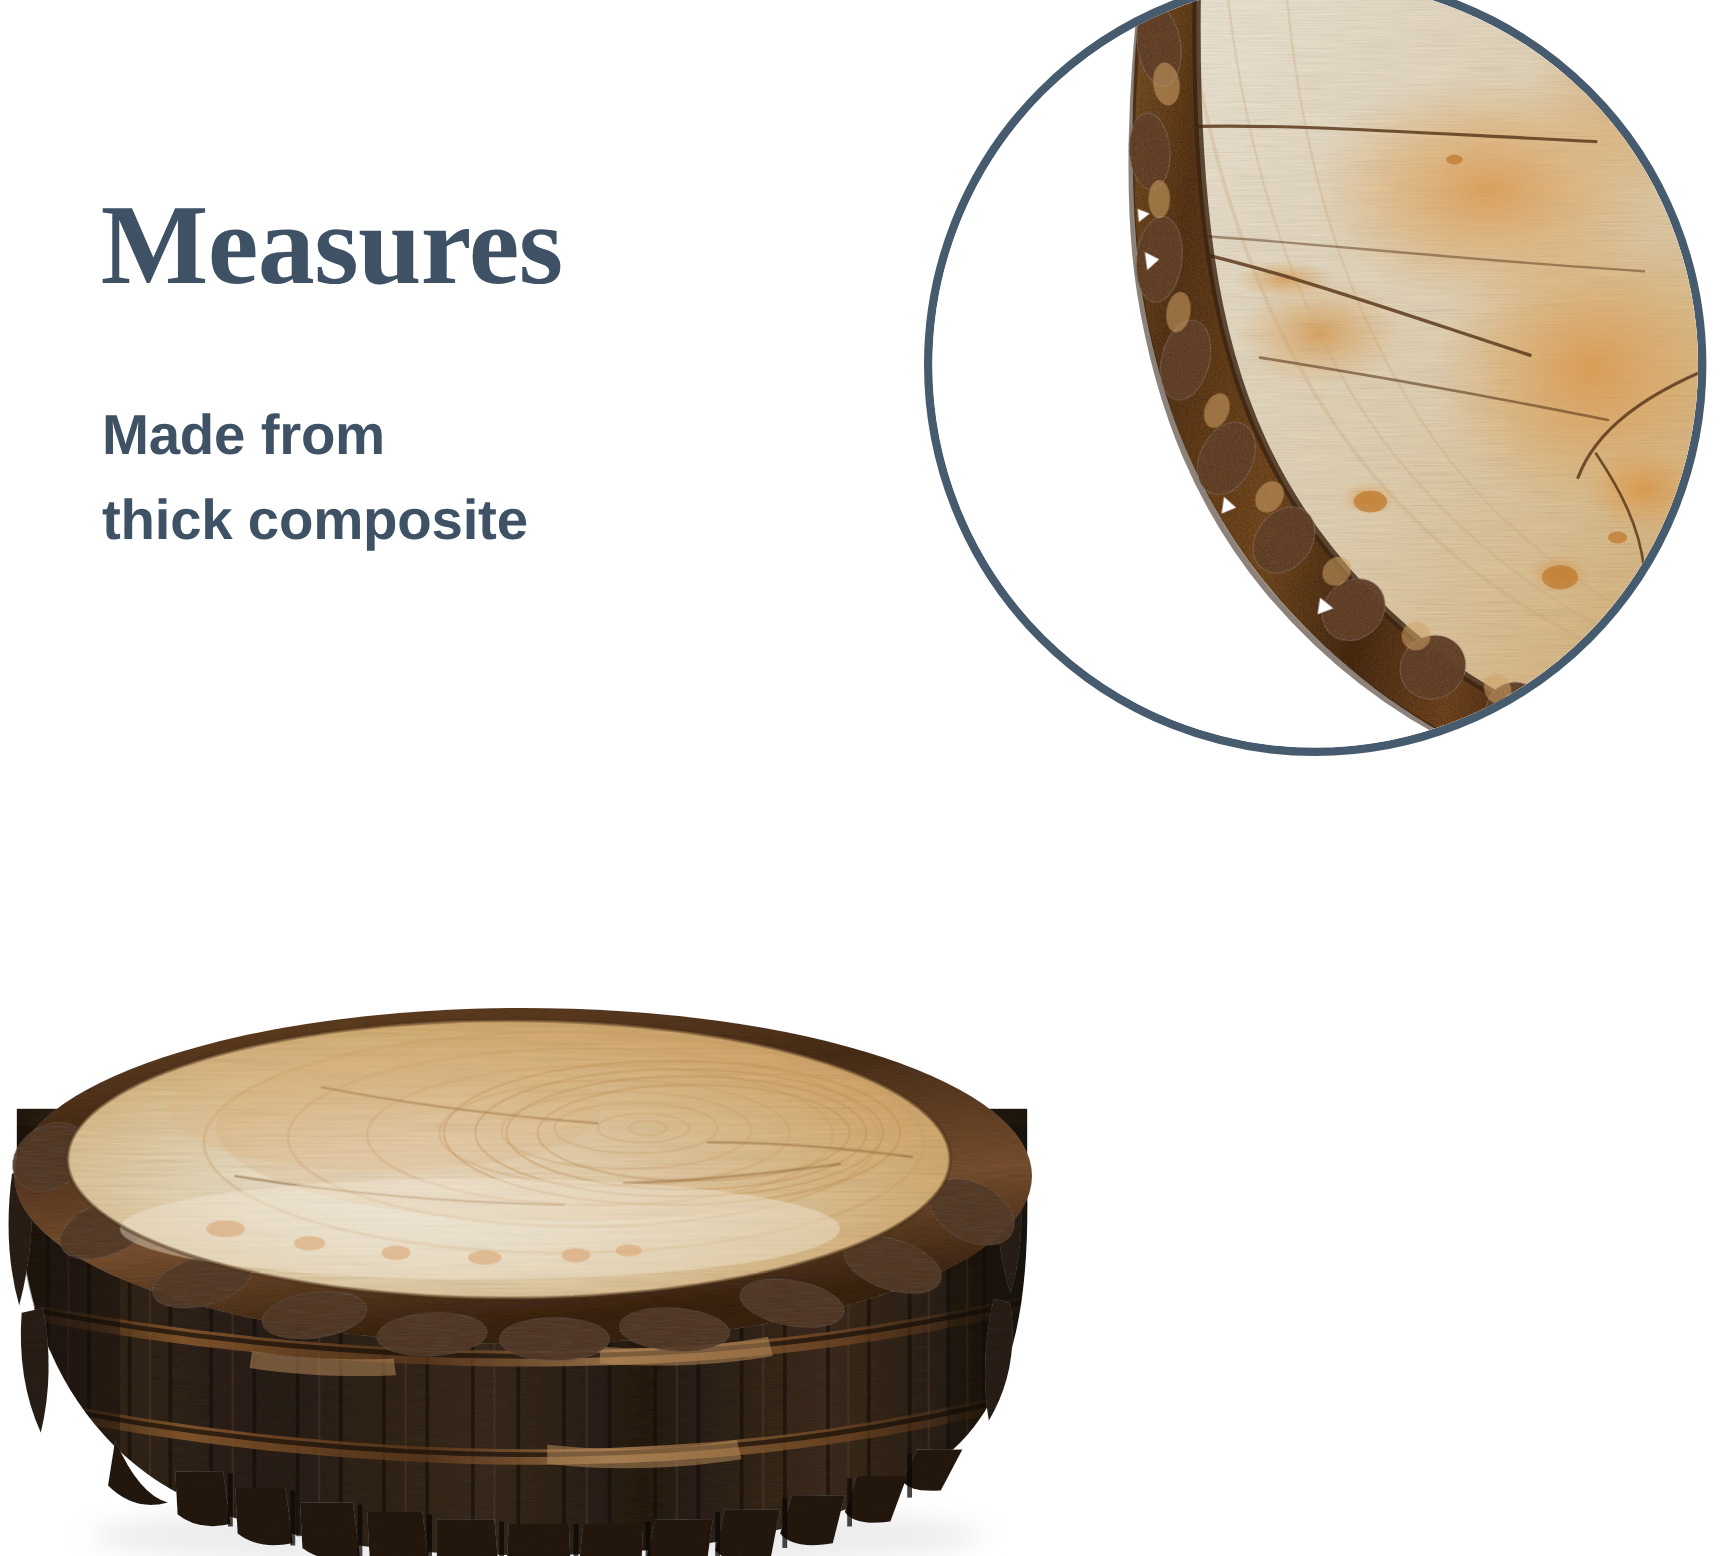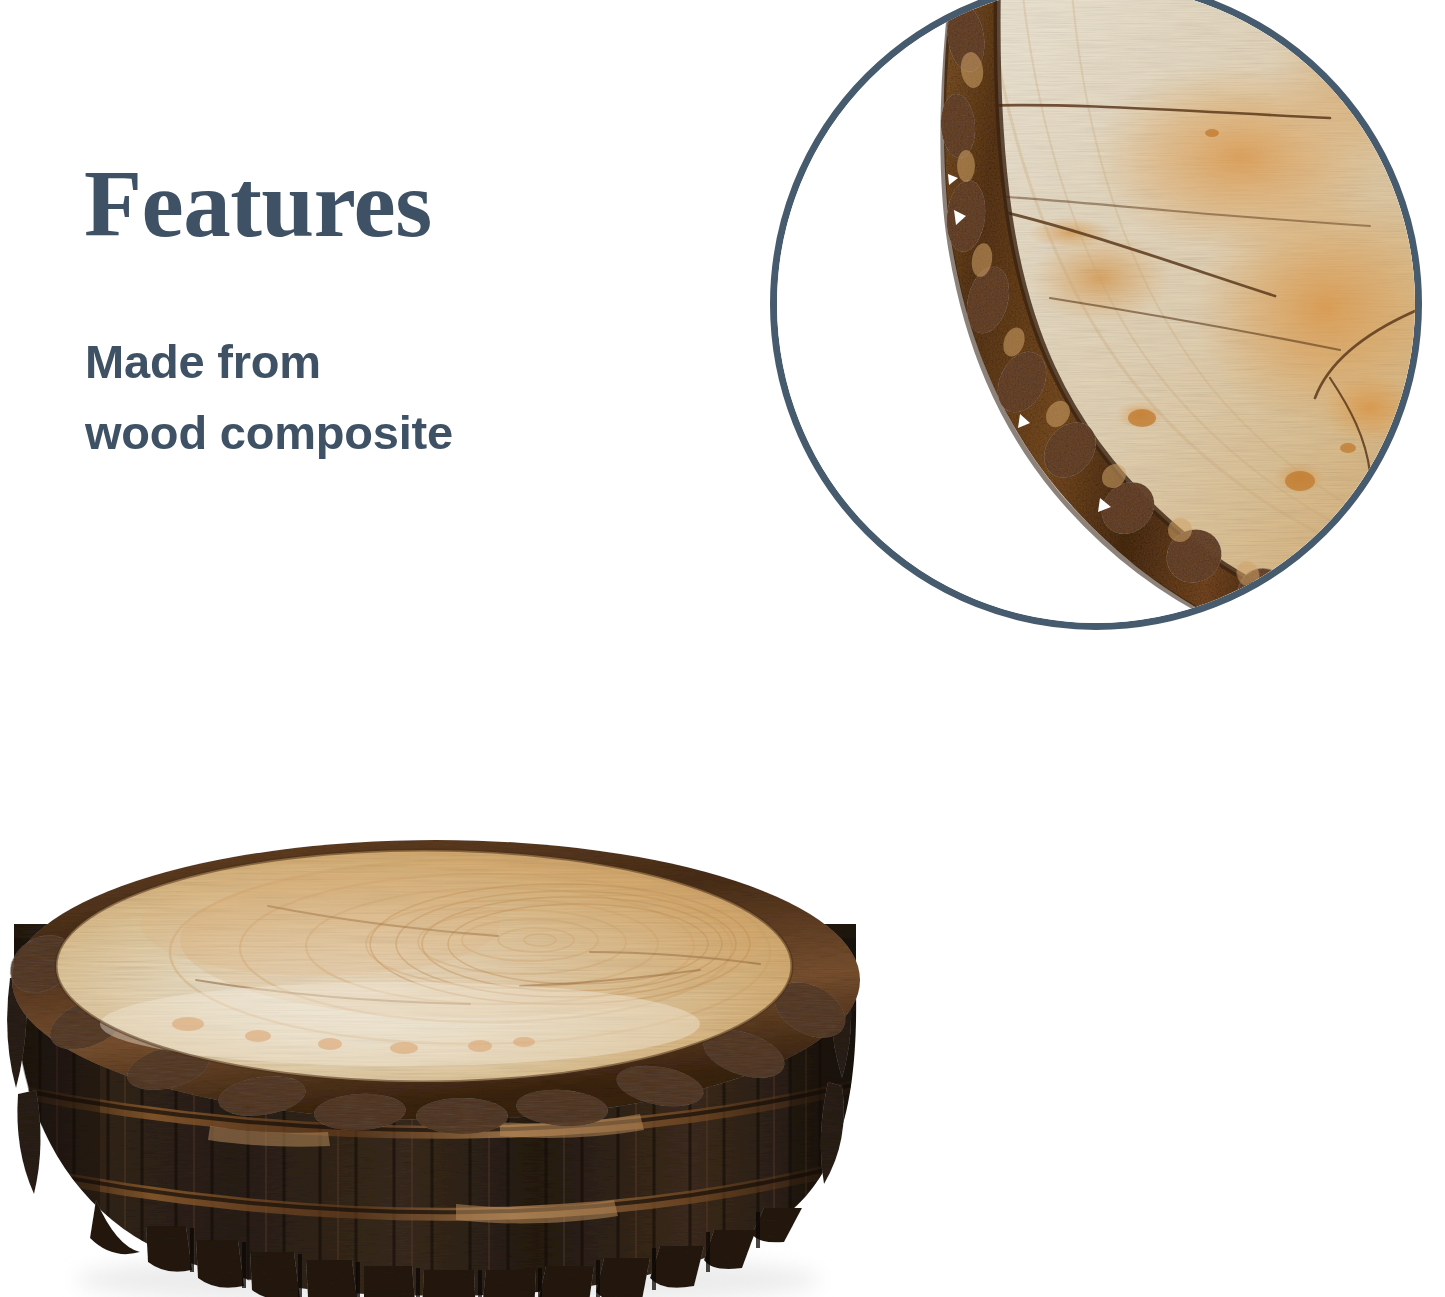--- a/index.html
+++ b/index.html
@@ -80,24 +80,24 @@
 
   
   #stack-wrap { position: absolute; left: 0px; top: 828px; width: 880px; height: 469px; }
   #stack-svg { width: 880px; height: 469px; display: block; }
 </style>
 </head>
 <body>
 
 <div id="page">
 
-  <div id="features-heading">Features</div>
+  <div id="features-heading">Measures</div>
 
   <div id="feature-text">Made from
-wood composite</div>
+thick composite</div>
 
   <div id="inset-circle">
     <svg id="inset-svg" viewBox="0 0 652 652">
       <defs>
         <clipPath id="circClip">
             <circle cx="326" cy="326" r="322"></circle>
           </clipPath>
 
         <linearGradient id="woodFace" x1="0.12" y1="0.1" x2="0.95" y2="0.9">
           <stop offset="0%" stop-color="#ece3d1"></stop>

